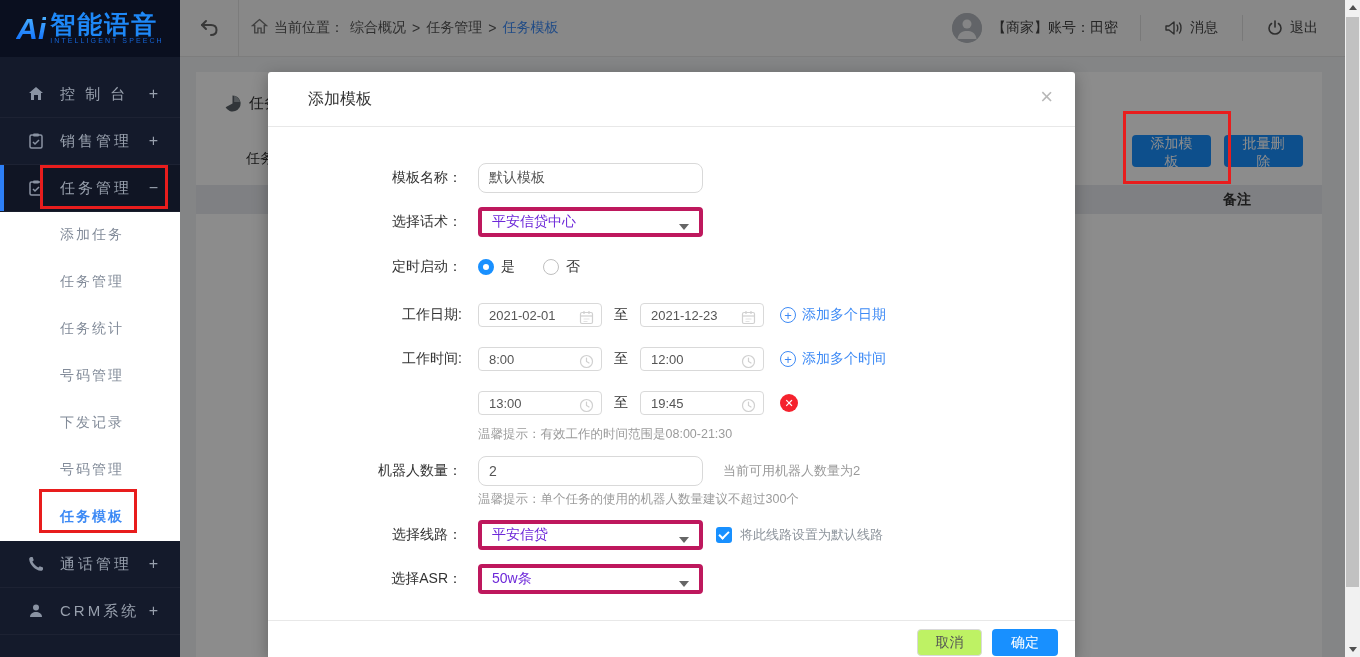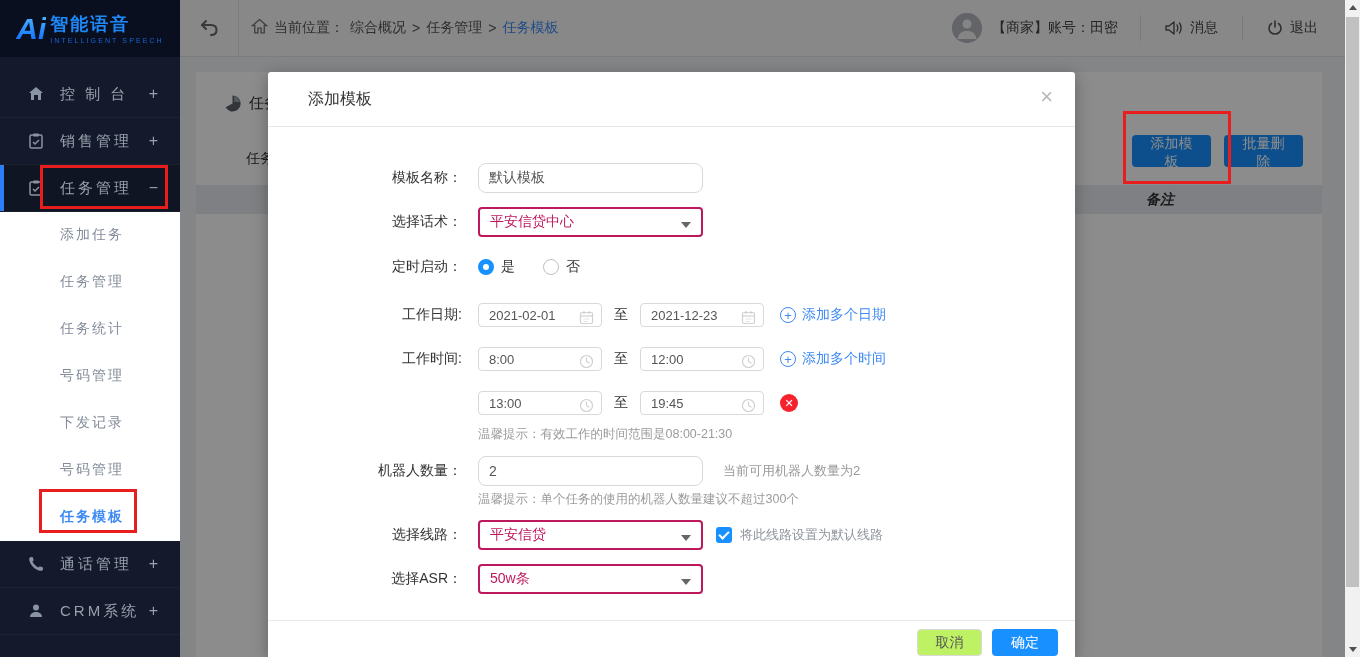--- a/index.html
+++ b/index.html
@@ -8,21 +8,21 @@
 
   .app { position:absolute; inset:0; width:1360px; height:657px; }
 
   
   .sidebar { position:absolute; left:0; top:0; width:180px; height:657px; background:#141a2b; z-index:2; }
   .logo { height:57px; background:#0a0f1f; display:flex; align-items:center; justify-content:center; }
   .logo-inner { display:flex; align-items:center; gap:4px; }
   .logo-ai { font-size:30px; font-weight:bold; font-style:italic; color:#2196f3; line-height:26px;
              background:linear-gradient(180deg,#4db2ff,#0d6efd); -webkit-background-clip:text; background-clip:text; -webkit-text-fill-color:transparent; position:relative; }
   .logo-txt { display:flex; flex-direction:column; }
-  .logo-cn { font-size:18px; font-weight:bold; color:#1e88f7; letter-spacing:2px; line-height:21px; }
+  .logo-cn { font-size:25px; font-weight:bold; color:#1e88f7; letter-spacing:2px; line-height:21px; }
   .logo-en { font-size:7px; color:#1565d8; letter-spacing:2.1px; margin-top:2px; }
   .nav { margin-top:14px; }
   .nav-item { height:47px; display:flex; align-items:center; padding:0 22px 0 28px; color:#98a0ad; font-size:15px; position:relative; cursor:pointer; border-bottom:1px solid rgba(255,255,255,0.04); }
   .nav-item .nicon { width:16px; height:16px; margin-right:16px; display:inline-flex; }
   .nav-item .nlabel { flex:1; letter-spacing:3px; }
   .nav-item .toggle { font-size:16px; color:#98a0ad; }
   .nav-item.active { background:#101524; }
   .nav-item.active::before { content:""; position:absolute; left:0; top:0; width:4px; height:100%; background:#2d7ff7; }
   .submenu { background:#ffffff; }
   .sub-item { height:47px; display:flex; align-items:center; padding-left:60px; color:#828b99; font-size:14px; letter-spacing:2px; cursor:pointer; border-bottom:1px solid rgba(255,255,255,0.035); }
@@ -42,35 +42,35 @@
 
   
   .content { position:absolute; left:0; right:0; top:57px; bottom:0; }
   .card { position:absolute; left:16px; top:15px; width:1126px; bottom:0; background:#fff; }
   .card-title { display:flex; align-items:center; gap:8px; padding:22px 0 0 28px; font-size:15px; color:#333; }
   .task-name-label { position:absolute; left:22px; top:78px; font-size:14px; color:#333;margin-left:28px; }
   .btn-blue { background:#1890ff; color:#fff; border:none; border-radius:4px; font-size:14px; height:32px; padding:0 14px; cursor:pointer; font-family:inherit; }
   .add-template-btn { position:absolute; top:63px; right:111px; width:79px; }
   .batch-delete-btn { position:absolute; top:63px; right:19px; width:79px; }
   .table-head { position:absolute; left:0; right:0; top:113px; height:29px; background:#e7e9ee; }
-  .th-remark { position:absolute; left:950px; width:105px; top:0; height:29px; line-height:29px; text-align:left; font-size:14px; color:#333; font-weight:bold;font-style:italic; }
+  .th-remark { position:absolute; left:950px; width:105px; top:0; height:29px; line-height:29px; text-align:right; font-size:14px; color:#333; font-weight:bold; }
 
   
   .overlay { position:absolute; left:180px; top:0; right:15px; bottom:0; background:rgba(0,0,0,0.45); z-index:5; }
 
   
   .modal { position:absolute; left:268px; top:72px; width:807px; height:585px; background:#fff; border-radius:3px 3px 0 0; box-shadow:0 4px 16px rgba(0,0,0,0.3); z-index:10; }
   .modal-header { height:55px; border-bottom:1px solid #e8e8e8; position:relative; display:flex; align-items:center; }
   .modal-title { font-size:16px; color:#333; margin-left:40px; }
   .modal-close { position:absolute; right:22px; top:14px; font-size:22px; color:#b8b8b8; cursor:pointer; line-height:1; }
   .mrow { position:absolute; left:0; display:flex; align-items:center; height:30px; }
   .mlabel { width:194px; text-align:right; font-size:14px; color:#333; flex:none; }
   .mcontent { margin-left:16px; display:flex; align-items:center; }
   .tinput { width:225px; height:30px; border:1px solid #d9d9d9; border-radius:8px; font-size:14px; color:#555; padding:0 10px; font-family:inherit; outline:none; background:#fff; }
-  .sel { width:225px; height:30px; border:2px solid #be185d; border-radius:4px; font-size:14px; color:#be185d; padding:0 26px 0 10px; display:flex; align-items:center; position:relative; cursor:pointer; background:#fff; }
+  .sel { width:225px; height:30px; border:4px solid #be185d; border-radius:4px; font-size:14px; color:#6d28d9; padding:0 26px 0 10px; display:flex; align-items:center; position:relative; cursor:pointer; background:#fff; }
   .caret { position:absolute; right:10px; top:13px; width:0; height:0; border-left:5px solid transparent; border-right:5px solid transparent; border-top:6px solid #666; }
   .dinput-wrap { position:relative; }
   .dinput { width:124px; height:24px; border:1px solid #d9d9d9; border-radius:4px; font-size:13px; color:#555; padding:0 28px 0 10px; font-family:inherit; outline:none; background:#fff; }
   .in-icon { position:absolute; right:8px; top:7px; opacity:0.55; }
   .zhi { font-size:14px; color:#333; margin:0 12px; }
   .add-link { display:flex; align-items:center; gap:6px; color:#3d8af5; font-size:14px; margin-left:16px; cursor:pointer; }
   .plus-circle { width:16px; height:16px; border:1px solid #3d8af5; border-radius:50%; display:inline-flex; align-items:center; justify-content:center; font-size:13px; line-height:1; }
   .del-icon { width:18px; height:18px; background:#f5222d; border-radius:50%; color:#fff; font-size:11px; font-weight:bold; display:inline-flex; align-items:center; justify-content:center; margin-left:16px; cursor:pointer; }
   .tip { position:absolute; left:210px; font-size:12.5px; color:#9b9b9b; }
   .side-note { font-size:13px; color:#999; margin-left:20px; }

